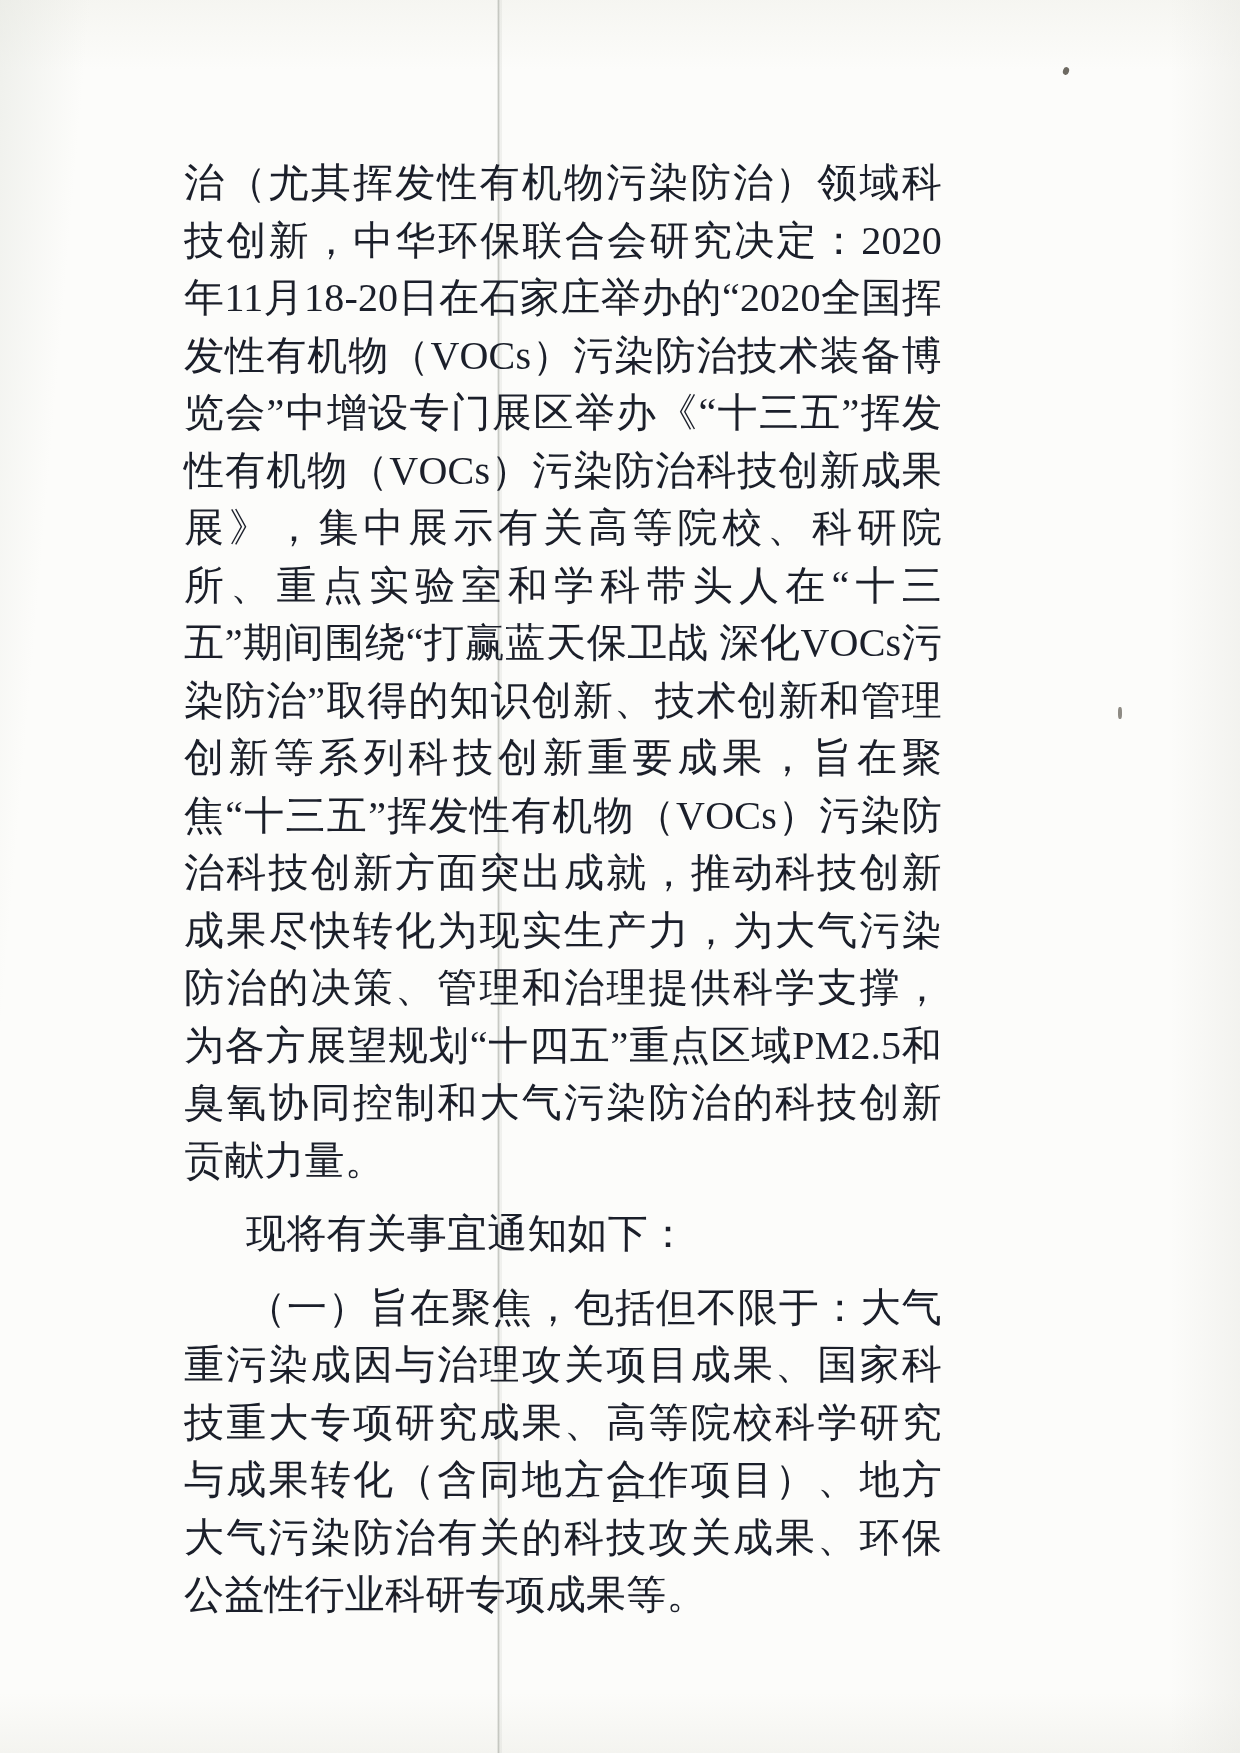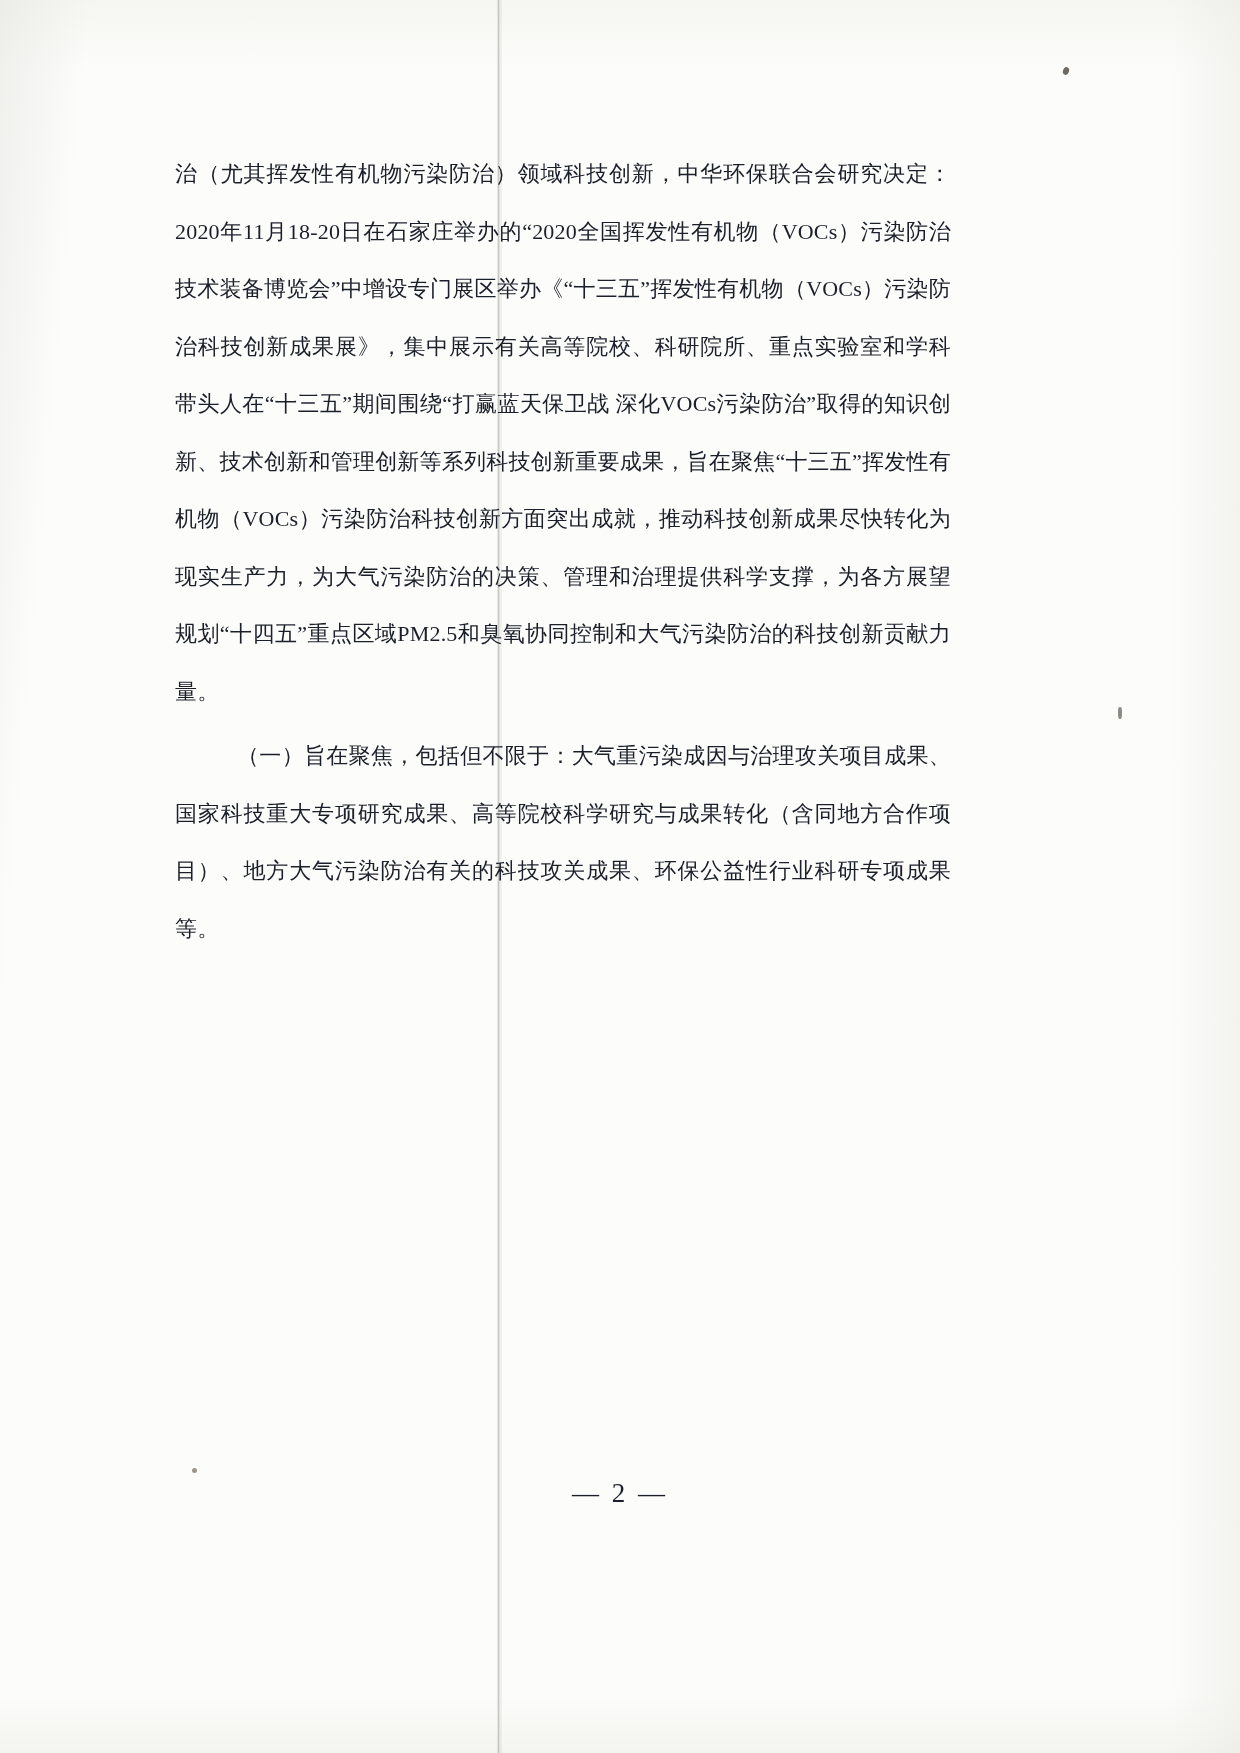--- a/index.html
+++ b/index.html
@@ -48,22 +48,22 @@
   .speck.s2 { left: 1118px; top: 707px; width: 4px; height: 12px; background: #8e8b84; border-radius: 40%; }
   .speck.s3 { left: 192px; top: 1468px; width: 5px; height: 5px; background: #9a968e; }
 
   .content {
     position: absolute;
     left: 168px;
     top: 138px;
     width: 790px;
   }
   p {
-    margin: 7px;
-    font-size: 22px;
+    margin: 16px;
+    font-size: 40px;
     line-height: 57.5px;
     color: #1b1f2a;
     letter-spacing: 0.2px;
     text-align: justify;
     text-justify: inter-ideograph;
     font-family: "Liberation Serif", "DejaVu Serif", serif;
   }
   p.indent {
     text-indent: 62px;
   }
@@ -84,16 +84,17 @@
 
 <div class="paper"></div>
 <div class="fold"></div>
 <div class="fold secondary"></div>
 <div class="speck s1"></div>
 <div class="speck s2"></div>
 <div class="speck s3"></div>
 
 <div class="content">
   <p>治（尤其挥发性有机物污染防治）领域科技创新，中华环保联合会研究决定：2020年11月18-20日在石家庄举办的“2020全国挥发性有机物（VOCs）污染防治技术装备博览会”中增设专门展区举办《“十三五”挥发性有机物（VOCs）污染防治科技创新成果展》，集中展示有关高等院校、科研院所、重点实验室和学科带头人在“十三五”期间围绕“打赢蓝天保卫战 深化VOCs污染防治”取得的知识创新、技术创新和管理创新等系列科技创新重要成果，旨在聚焦“十三五”挥发性有机物（VOCs）污染防治科技创新方面突出成就，推动科技创新成果尽快转化为现实生产力，为大气污染防治的决策、管理和治理提供科学支撑，为各方展望规划“十四五”重点区域PM2.5和臭氧协同控制和大气污染防治的科技创新贡献力量。</p>
+  <p class="indent">现将有关事宜通知如下：</p>
   <p class="indent">（一）旨在聚焦，包括但不限于：大气重污染成因与治理攻关项目成果、国家科技重大专项研究成果、高等院校科学研究与成果转化（含同地方合作项目）、地方大气污染防治有关的科技攻关成果、环保公益性行业科研专项成果等。</p>
 </div>
 
 <div class="pagenum">— 2 —</div>
 
 </body></html>

